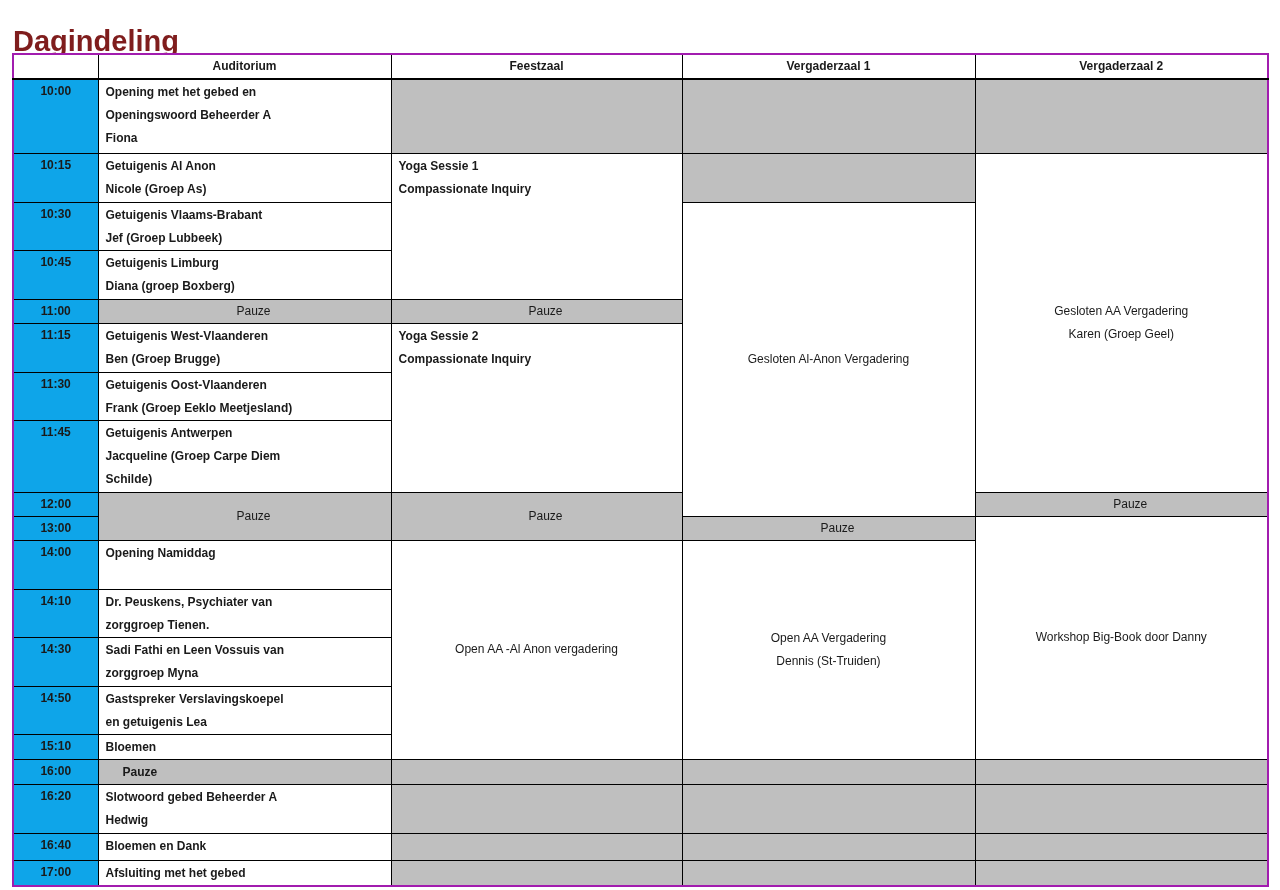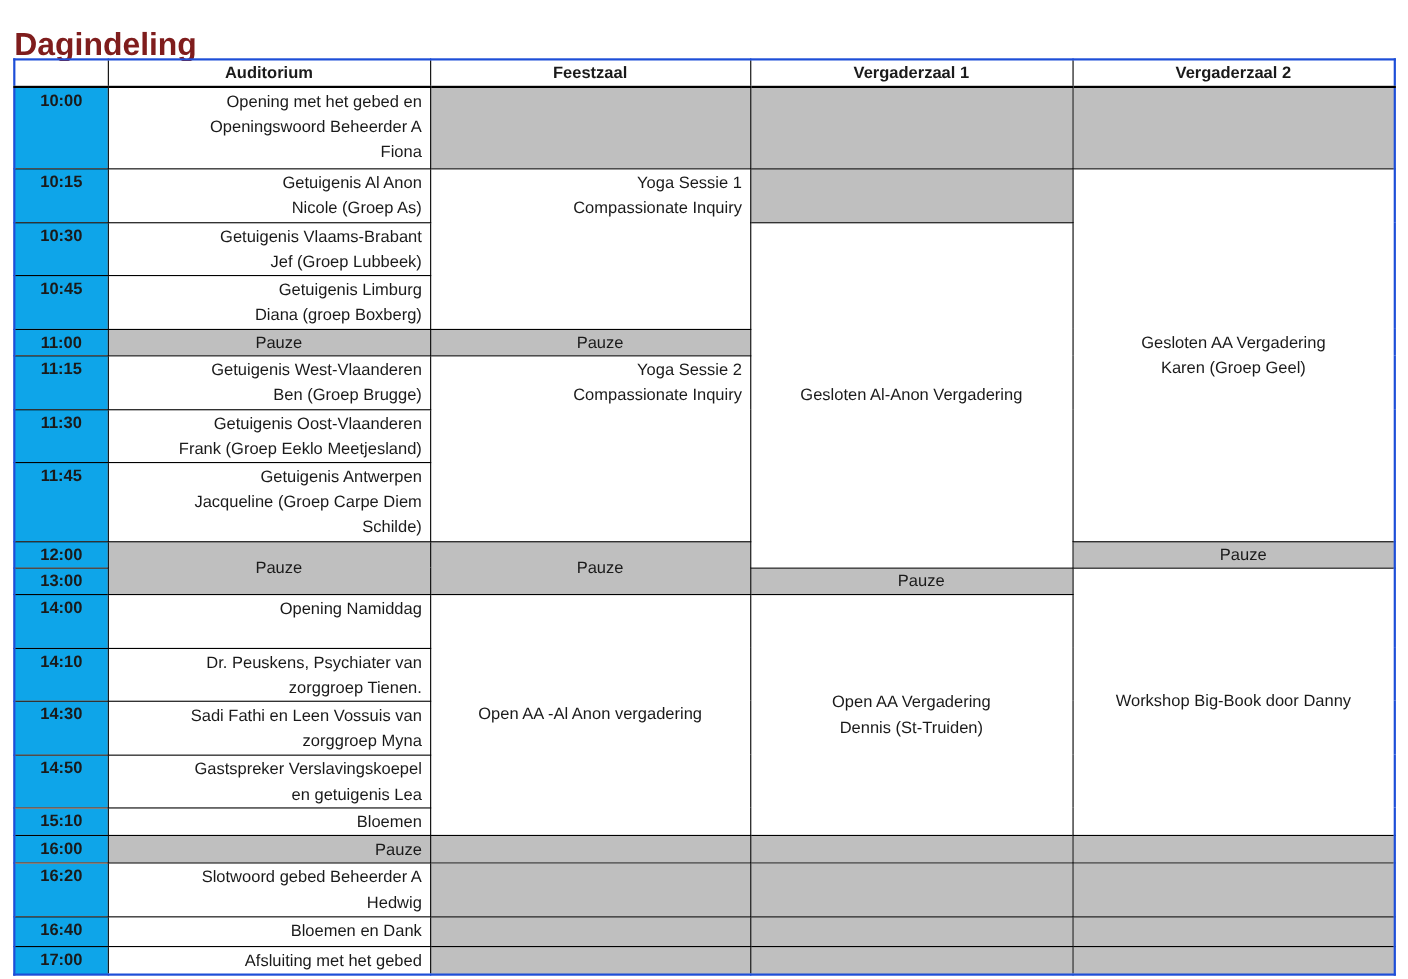--- a/index.html
+++ b/index.html
@@ -9,36 +9,36 @@
     color:#1a1a1a;position:relative;overflow:hidden;
   }
   .page-title{
     position:absolute;left:13px;top:2px;
     font-size:29px;line-height:40px;font-weight:600;
     color:#7f1d1d;letter-spacing:0;
   }
   table.schedule{
     position:absolute;left:12px;top:53px;
     width:1255px;table-layout:fixed;
-    border-collapse:collapse;border:2px solid #1d4ed8;
-    font-size:15px;
+    border-collapse:collapse;border:2px solid #a21caf;
+    font-size:12px;
   }
   .schedule th,.schedule td{
     border:1px solid #000;
     padding:0;overflow:hidden;
     line-height:23px;
     white-space:pre-line;
     font-weight:normal;
   }
   .schedule thead th{
     font-weight:bold;text-align:center;vertical-align:middle;
     border-bottom:2px solid #000;background:#fff;
   }
   .schedule td.time{font-weight:bold;text-align:center;vertical-align:top;background:#0ea5e9;}
-  .schedule td.tl{text-align:right;vertical-align:top;padding:1px 7px 0 7px;}
+  .schedule td.tl{text-align:left;vertical-align:top;padding:1px 7px 0 7px;font-weight:bold;}
   .schedule td.mid{text-align:center;vertical-align:middle;padding:0 6px;}
   .schedule td.grey{background:#BFBFBF;padding-left:24px;}
 </style>
 </head>
 <body>
 
 <h1 class="page-title">Dagindeling</h1>
 
 <table class="schedule">
   <colgroup>

